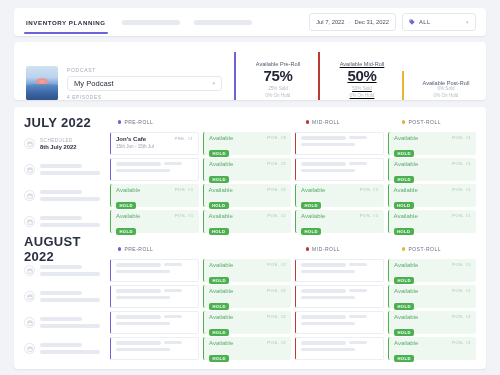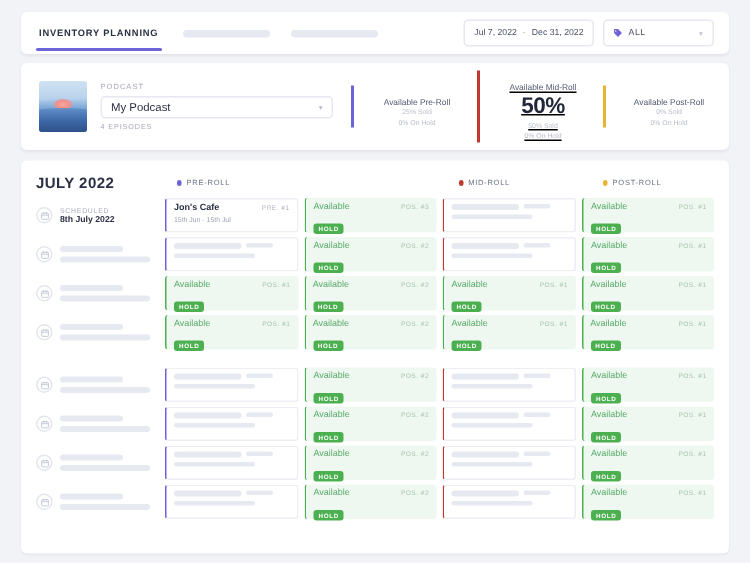--- a/index.html
+++ b/index.html
@@ -40,21 +40,21 @@
     border: 1px solid #e6e8ef; border-radius: 3px;
     padding: 0 6px; margin: 5px 0 5px 6px; min-width: 74px;
     font-size: 5.8px; color: #4a4f63; letter-spacing: .4px;
   }
   .filter .caret { margin-left: auto; color: #c3c6d4; font-size: 5px; }
   .tag-icon { color: #6c63d8; display: flex; }
 
   
   .stats {
     margin-top: 6px; background: #ffffff; border-radius: 4px;
-    height: 58px; display: flex; align-items: center;
+    height: 58px; display: flex; align-items: flex-end;
     box-shadow: 0 1px 2px rgba(30,35,60,.07); overflow: hidden;
   }
   .podcast-card { display: flex; align-items: center; gap: 9px; padding: 0 12px; flex: 0 0 220px; }
   .art {
     width: 32px; height: 34px; border-radius: 2px; flex: none;
     background:
       radial-gradient(ellipse 10px 6px at 50% 46%, #f6a69c 0%, #f0908a 45%, rgba(240,144,138,0) 70%),
       linear-gradient(#cfe2f3 0%, #b9d2ec 34%, #7ea8d8 52%, #4f7fc0 72%, #3a5f9e 100%);
     position: relative; overflow: hidden;
   }
@@ -75,21 +75,21 @@
 
   .stat { flex: 1; border-left: 2px solid #ddd; padding: 9px 6px 0 8px; text-align: center; }
   .stat-title { font-size: 5.6px; color: #545a70; }
   .stat-value { font-size: 15px; font-weight: bold; color: #23273a; line-height: 1.25; letter-spacing: -.3px; }
   .stat-sub { font-size: 4.6px; color: #b7bbc9; line-height: 1.5; }
 
   
   .board { margin-top: 7px; background: #fff; border-radius: 4px; padding: 8px 10px 10px 10px;
            box-shadow: 0 1px 2px rgba(30,35,60,.07); height: 262px; overflow: hidden; }
   .month-head { display: flex; align-items: center; height: 14px; }
-  .month-title { font-size: 10px; font-weight: bold; color: #2b2f42; letter-spacing: .3px; width: 86px; }
+  .month-title { font-size: 13px; font-weight: bold; color: #2b2f42; letter-spacing: .3px; width: 86px; }
   .legend { display: flex; align-items: center; flex: 1; }
   .leg { display: flex; align-items: center; gap: 3px; font-size: 5px; letter-spacing: .5px; color: #6a7084; }
   .leg .dot { width: 3.4px; height: 3.4px; border-radius: 50%; }
   .leg.pre { margin-left: 8px; }
   .leg.mid { margin-left: auto; }
   .leg.post { margin-left: 62px; width: 74px; }
 
   .row { display: flex; align-items: stretch; gap: 0; height: 23px; margin-top: 3px; }
   .row-meta { flex: 0 0 86px; display: flex; align-items: center; gap: 5px; padding-right: 6px; }
   .cal {
@@ -164,20 +164,21 @@
         <div class="pc-label">PODCAST</div>
         <div class="pc-select">
           <span>My Podcast</span>
           <span class="caret">▾</span>
         </div>
         <div class="pc-eps">4 EPISODES</div>
       </div>
     </div>
     <div id="stats-host" style="display:contents"><div class="stat" style="border-left-color: rgb(108, 99, 216);">
           <div class="stat-title">Available Pre-Roll</div>
+          <div class="stat-value">75%</div>
           <div class="stat-sub">25% Sold</div>
           <div class="stat-sub">0% On Hold</div>
         </div><div class="stat" style="border-left-color: rgb(192, 57, 47); text-decoration: underline;">
           <div class="stat-title">Available Mid-Roll</div>
           <div class="stat-value">50%</div>
           <div class="stat-sub">50% Sold</div>
           <div class="stat-sub">0% On Hold</div>
         </div><div class="stat" style="border-left-color: rgb(232, 180, 49);">
           <div class="stat-title">Available Post-Roll</div>
           <div class="stat-sub">0% Sold</div>
@@ -337,20 +338,37 @@
               <span class="slot-title">Available</span>
               <span class="slot-pos">POS. #1</span>
             </div><span class="hold">HOLD</span></div>
           <div class="slot avail"><div class="slot-top">
               <span class="slot-title">Available</span>
               <span class="slot-pos">POS. #1</span>
             </div><span class="hold">HOLD</span></div>
         </div>
       </div>
       <div class="month-gap"></div>
+      <div class="month-head">
+        <div class="month-title">AUGUST 2022</div>
+        <div class="legend">
+          <div class="leg pre">
+            <span class="dot" style="background:#6c63d8"></span>
+            <span>PRE-ROLL</span>
+          </div>
+          <div class="leg mid">
+            <span class="dot" style="background:#c0392f"></span>
+            <span>MID-ROLL</span>
+          </div>
+          <div class="leg post">
+            <span class="dot" style="background:#e8b431"></span>
+            <span>POST-ROLL</span>
+          </div>
+        </div>
+      </div>
       <div class="row">
         <div class="row-meta">
           <div class="cal">
             <svg width="6" height="6" viewBox="0 0 16 16">
               <rect x="2" y="3" width="12" height="11" rx="1.5" fill="none" stroke="currentColor" stroke-width="1.4"></rect>
               <path d="M2 6.5h12M5.5 1.5v3M10.5 1.5v3" stroke="currentColor" stroke-width="1.4" fill="none"></path>
             </svg>
           </div>
           <div class="meta-text">
             <div class="skel sk1"></div>

